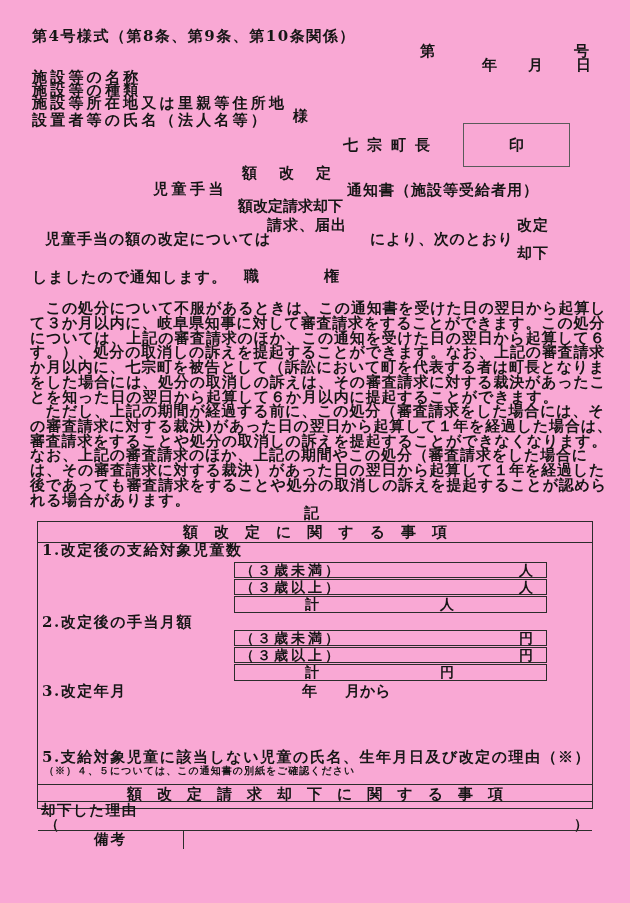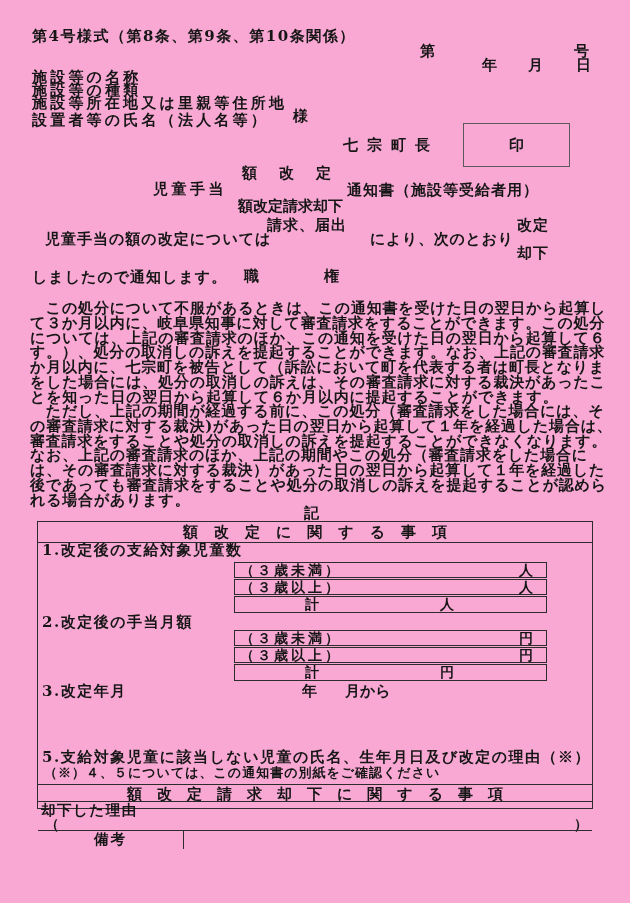--- a/index.html
+++ b/index.html
@@ -136,15 +136,15 @@
       <span class="lbl2">計</span>
       <span class="unit2">円</span>
     </div>
   </div>
 
   <div class="t ls15" style="left:42px;top:684px;">3.改定年月</div>
   <div class="t" style="left:302px;top:684px;">年</div>
   <div class="t" style="left:345px;top:684px;">月から</div>
 
   <div class="t ls15" style="left:42px;top:738px;margin-top:12px;">5.支給対象児童に該当しない児童の氏名、生年月日及び改定の理由（※）</div>
-  <div class="t ls1" style="left:44px;top:766px;font-size:13px;">（※）４、５については、この通知書の別紙をご確認ください</div>
+  <div class="t ls1" style="left:44px;top:766px;font-size:10px;">（※）４、５については、この通知書の別紙をご確認ください</div>
 
 </div>
 
 </body></html>

